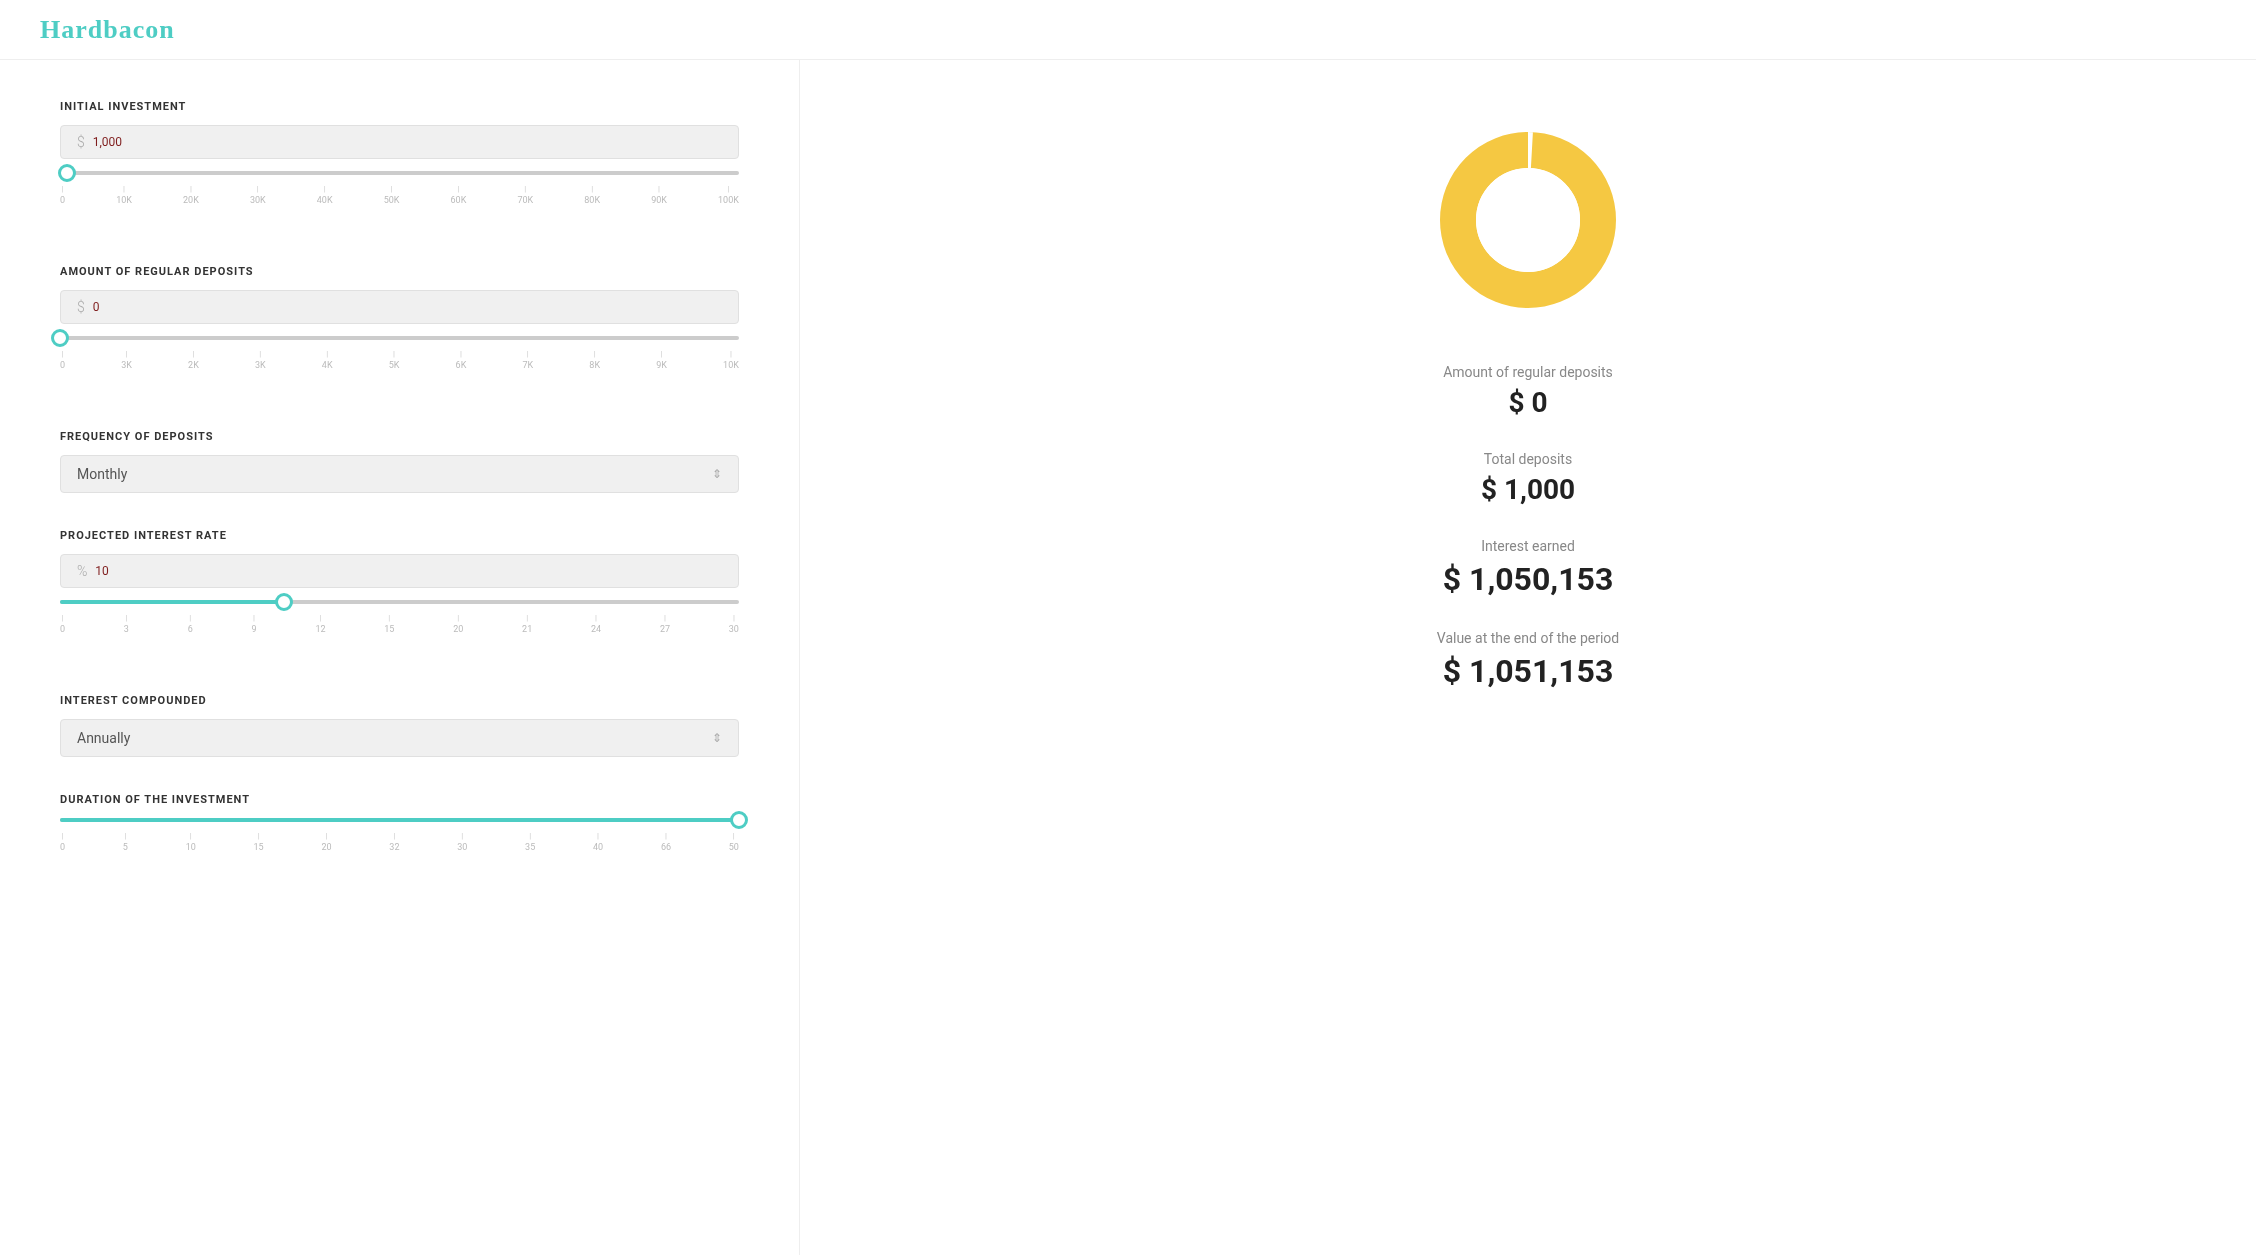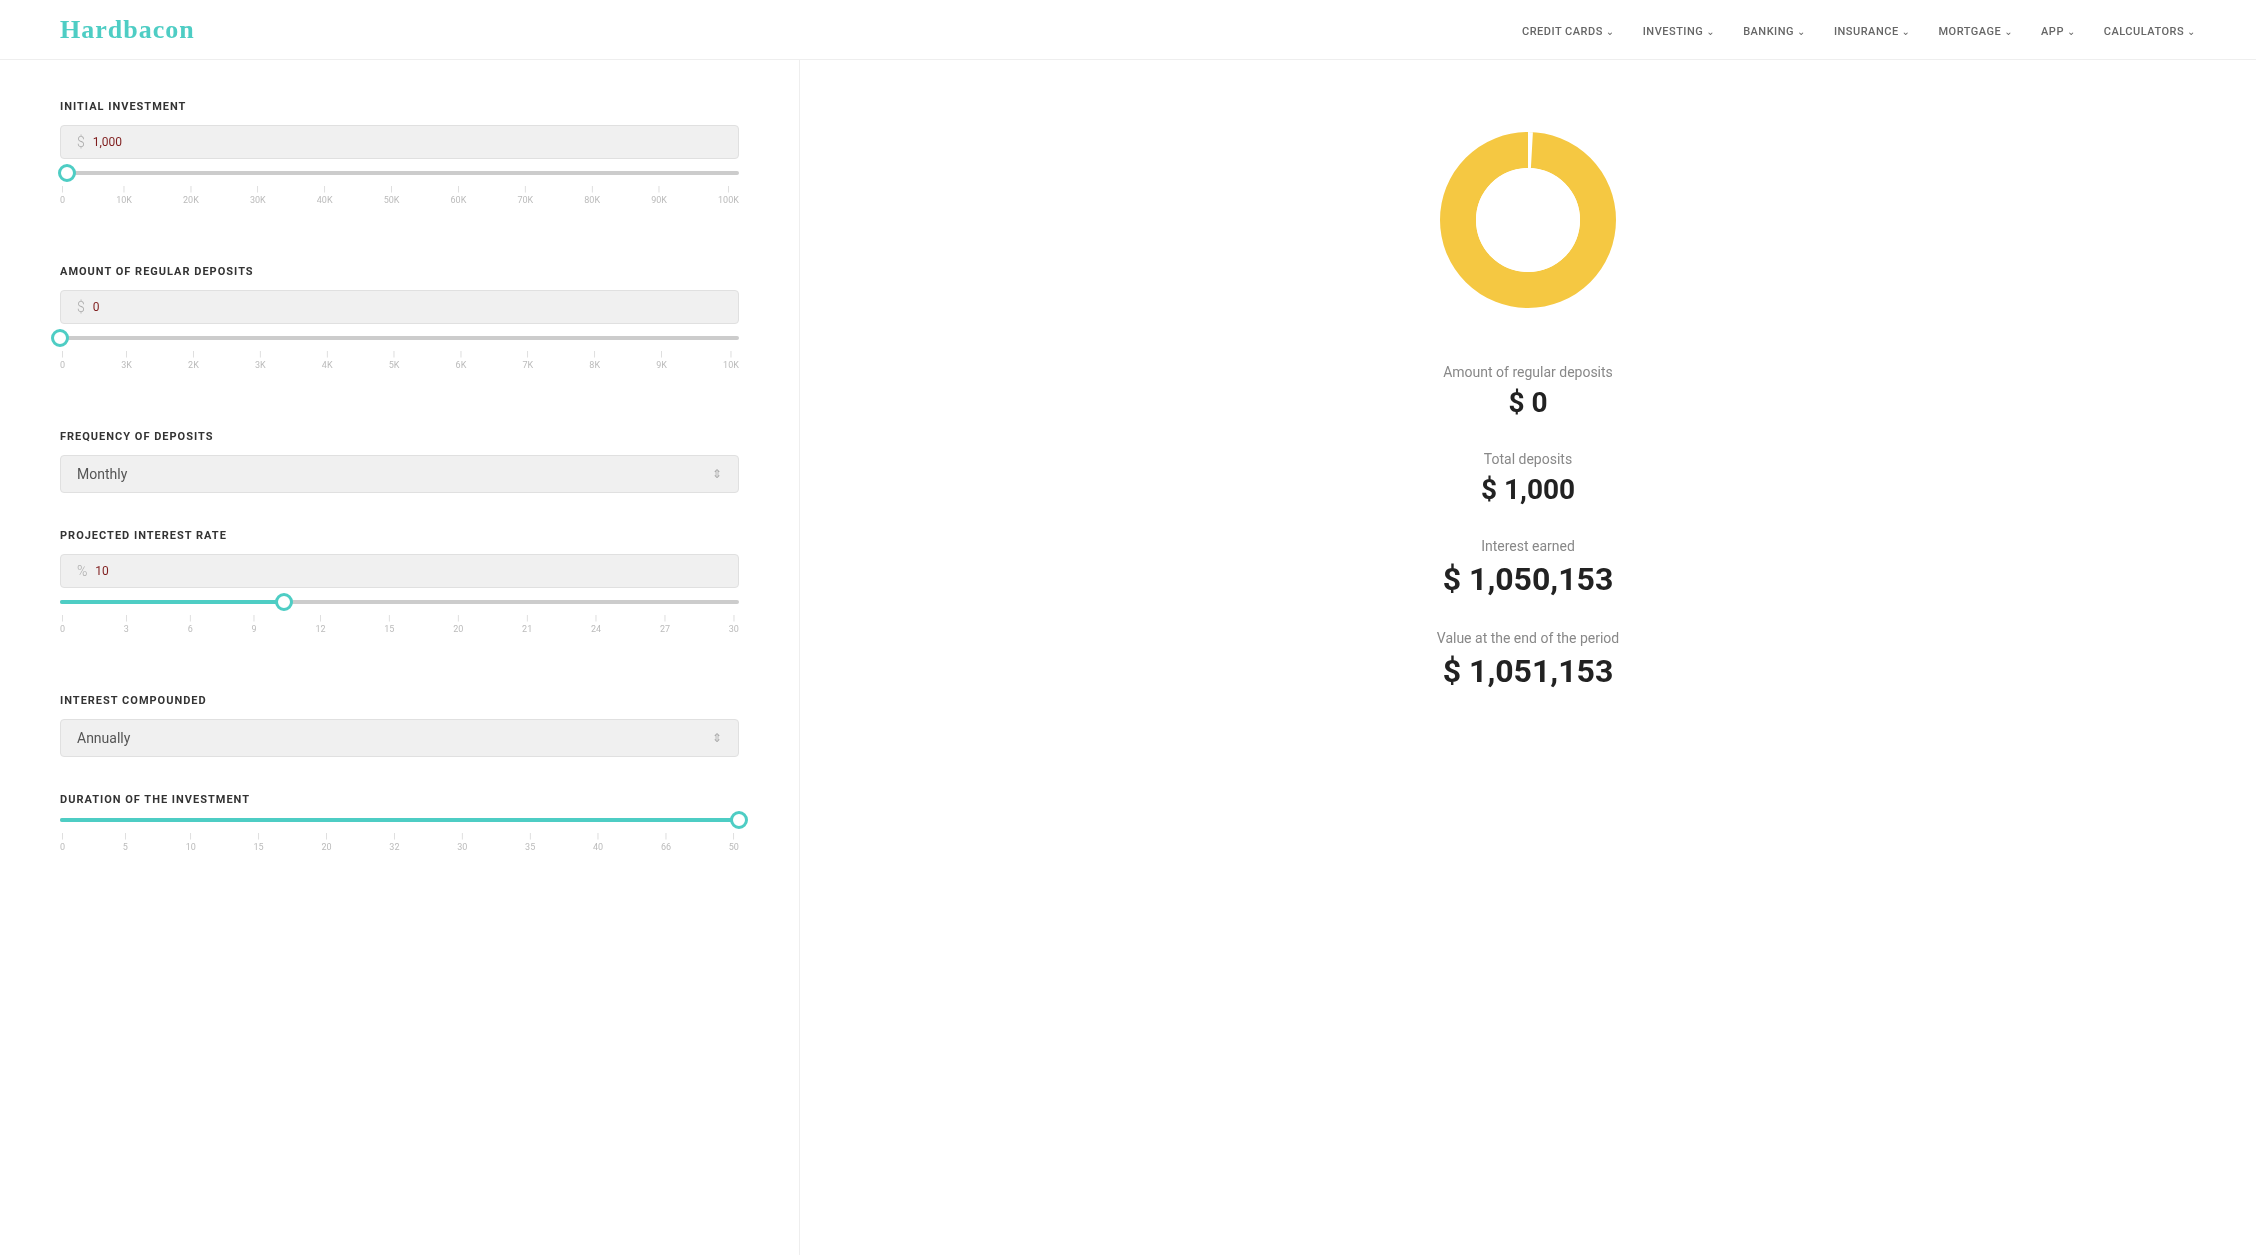--- a/index.html
+++ b/index.html
@@ -6,21 +6,21 @@
     body {
       font-family: -apple-system, BlinkMacSystemFont, 'Segoe UI', Roboto, sans-serif;
       background: #ffffff;
       color: #333;
     }
 
     
     .nav {
       display: flex;
       align-items: center;
-      padding: 0 60px;
+      padding: 0 40px;
       height: 60px;
       border-bottom: 1px solid #eee;
       position: fixed;
       top: 0; left: 0; right: 0;
       background: #fff;
       z-index: 100;
     }
     .nav-logo {
       font-family: cursive;
       font-size: 26px;
@@ -214,29 +214,20 @@
       color: #ccc;
       line-height: 1;
       margin-bottom: 2px;
     }
   </style>
 </head>
 <body>
 
 <nav class="nav">
   <span class="nav-logo">Hardbacon</span>
-  <ul class="nav-items">
-    <li><a>CREDIT CARDS</a></li>
-    <li><a>INVESTING</a></li>
-    <li><a>BANKING</a></li>
-    <li><a>INSURANCE</a></li>
-    <li><a>MORTGAGE</a></li>
-    <li><a>APP</a></li>
-    <li><a>CALCULATORS</a></li>
-  </ul>
 </nav>
 
 <div class="page-wrapper">
 
   <div class="left-panel">
 
     <div class="form-section">
       <div class="field-label">INITIAL INVESTMENT</div>
       <div class="input-box">
         <span class="unit">$</span>

